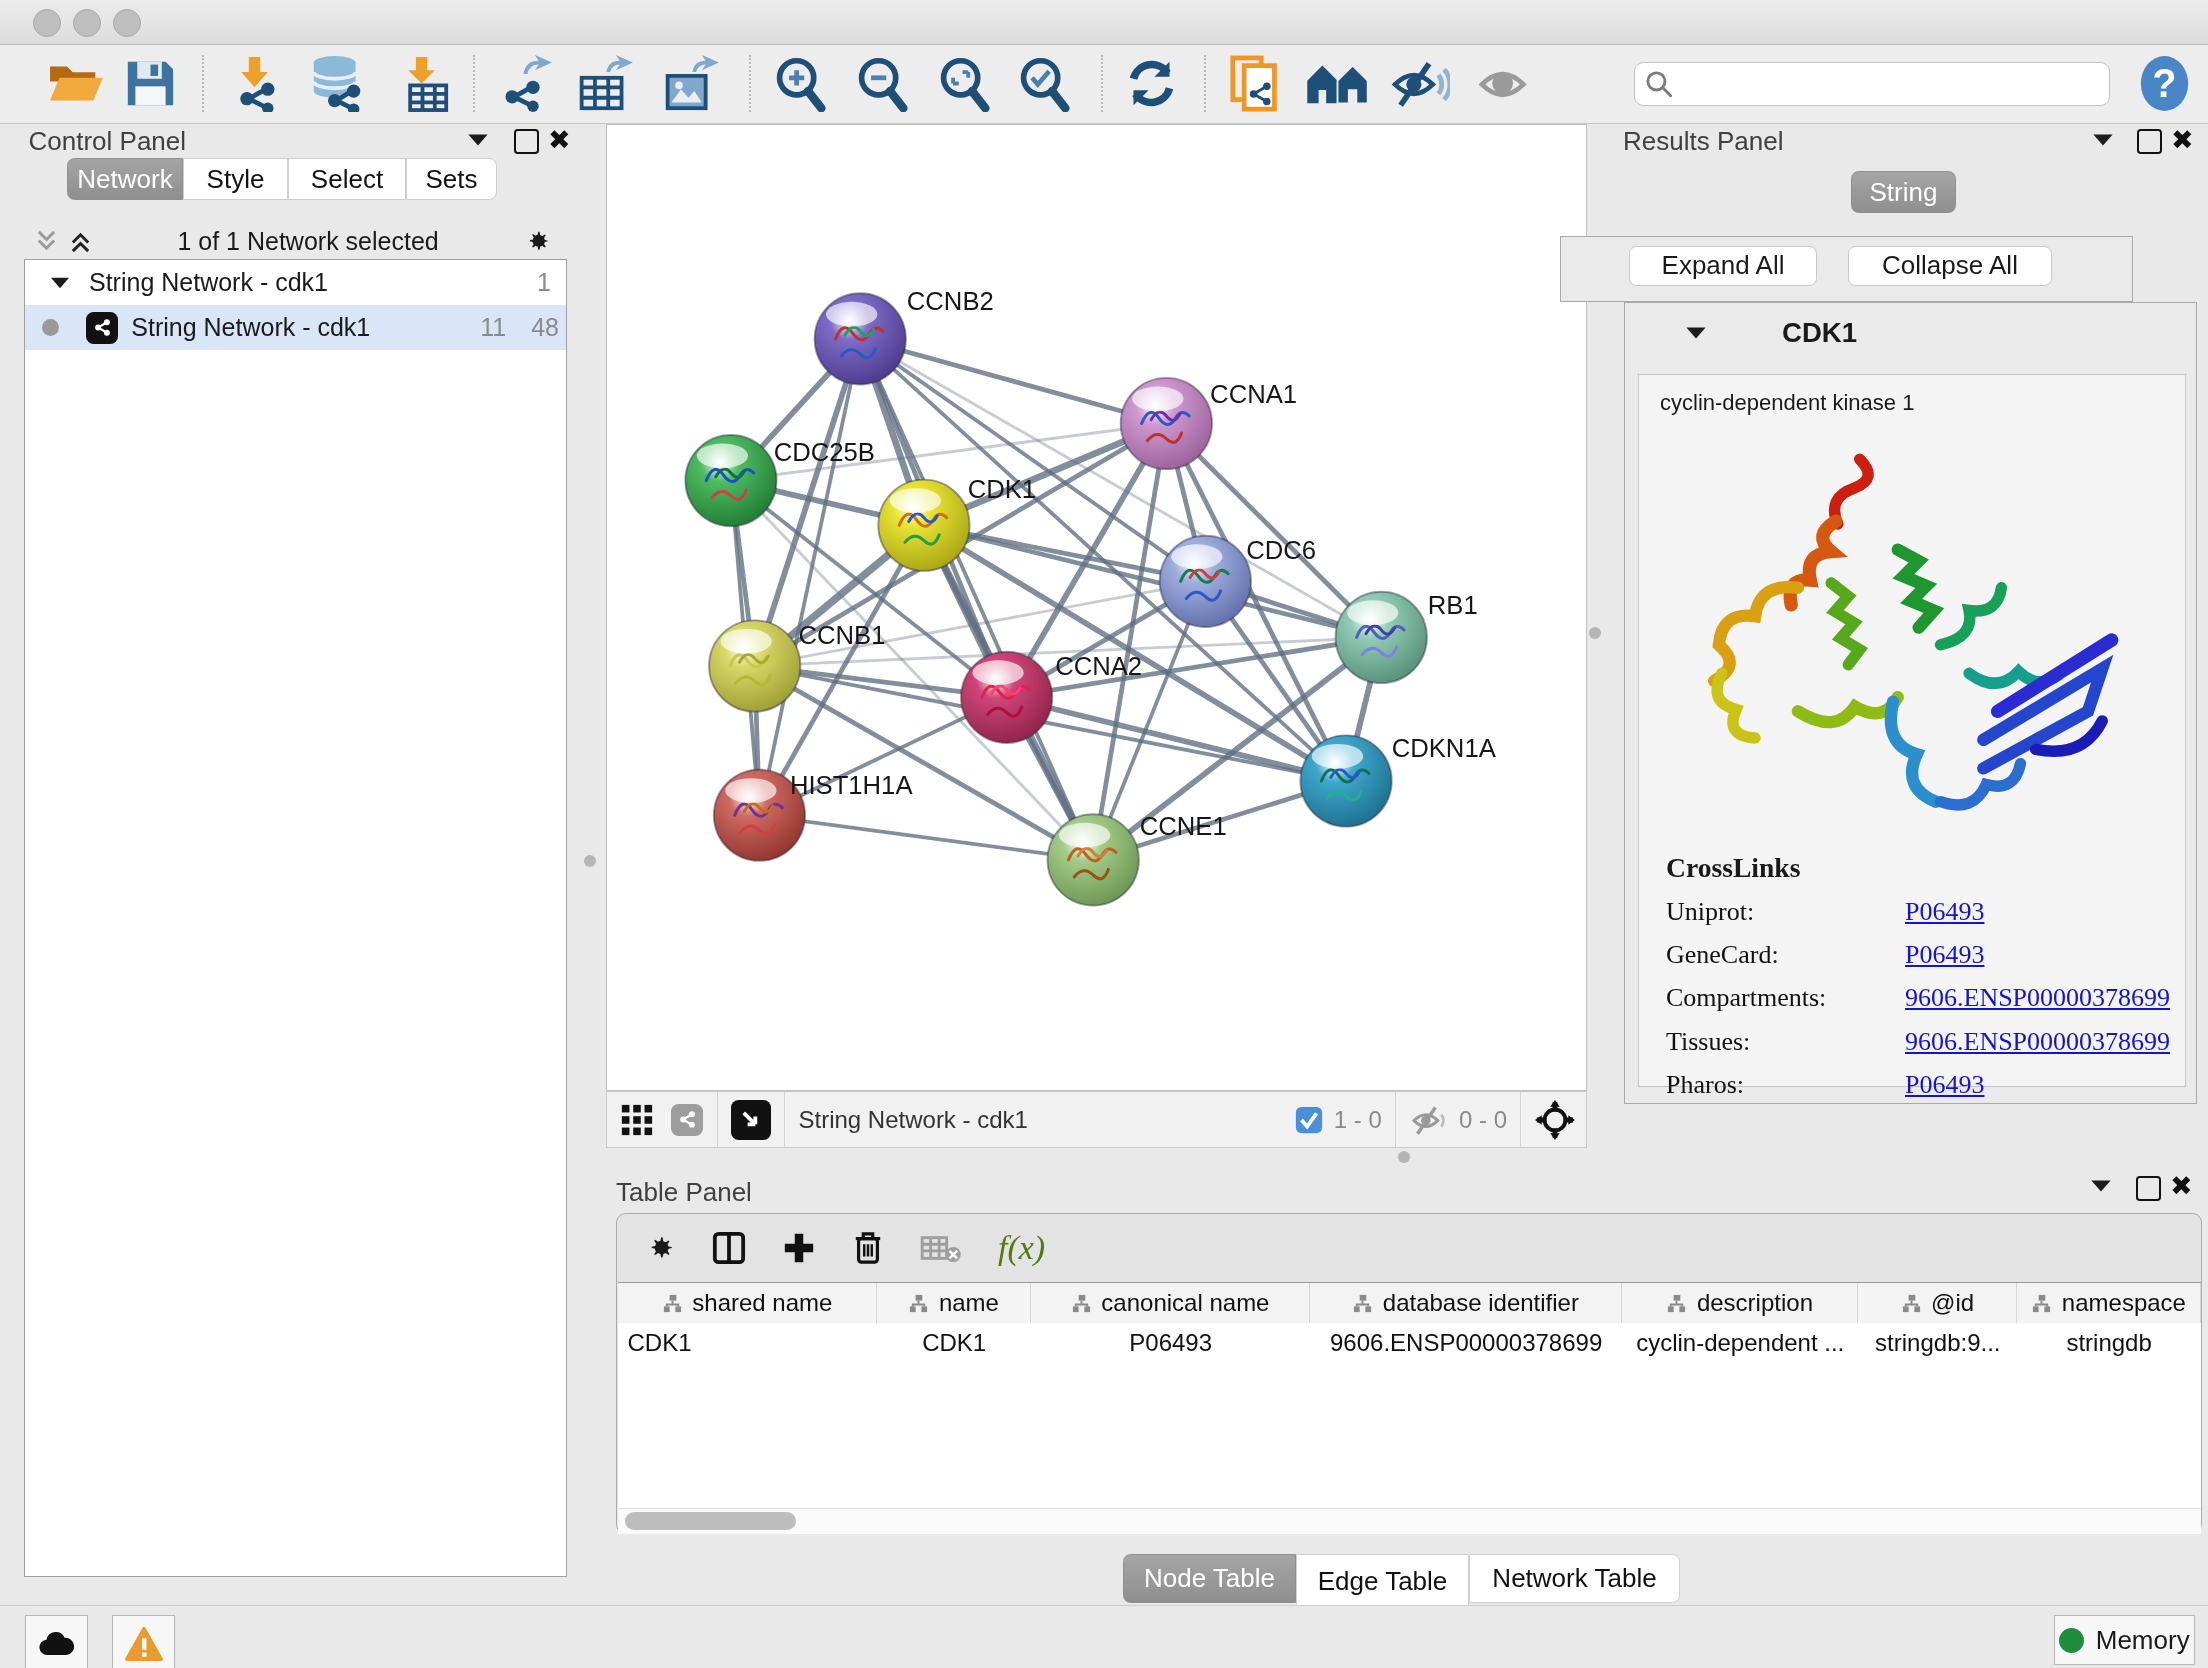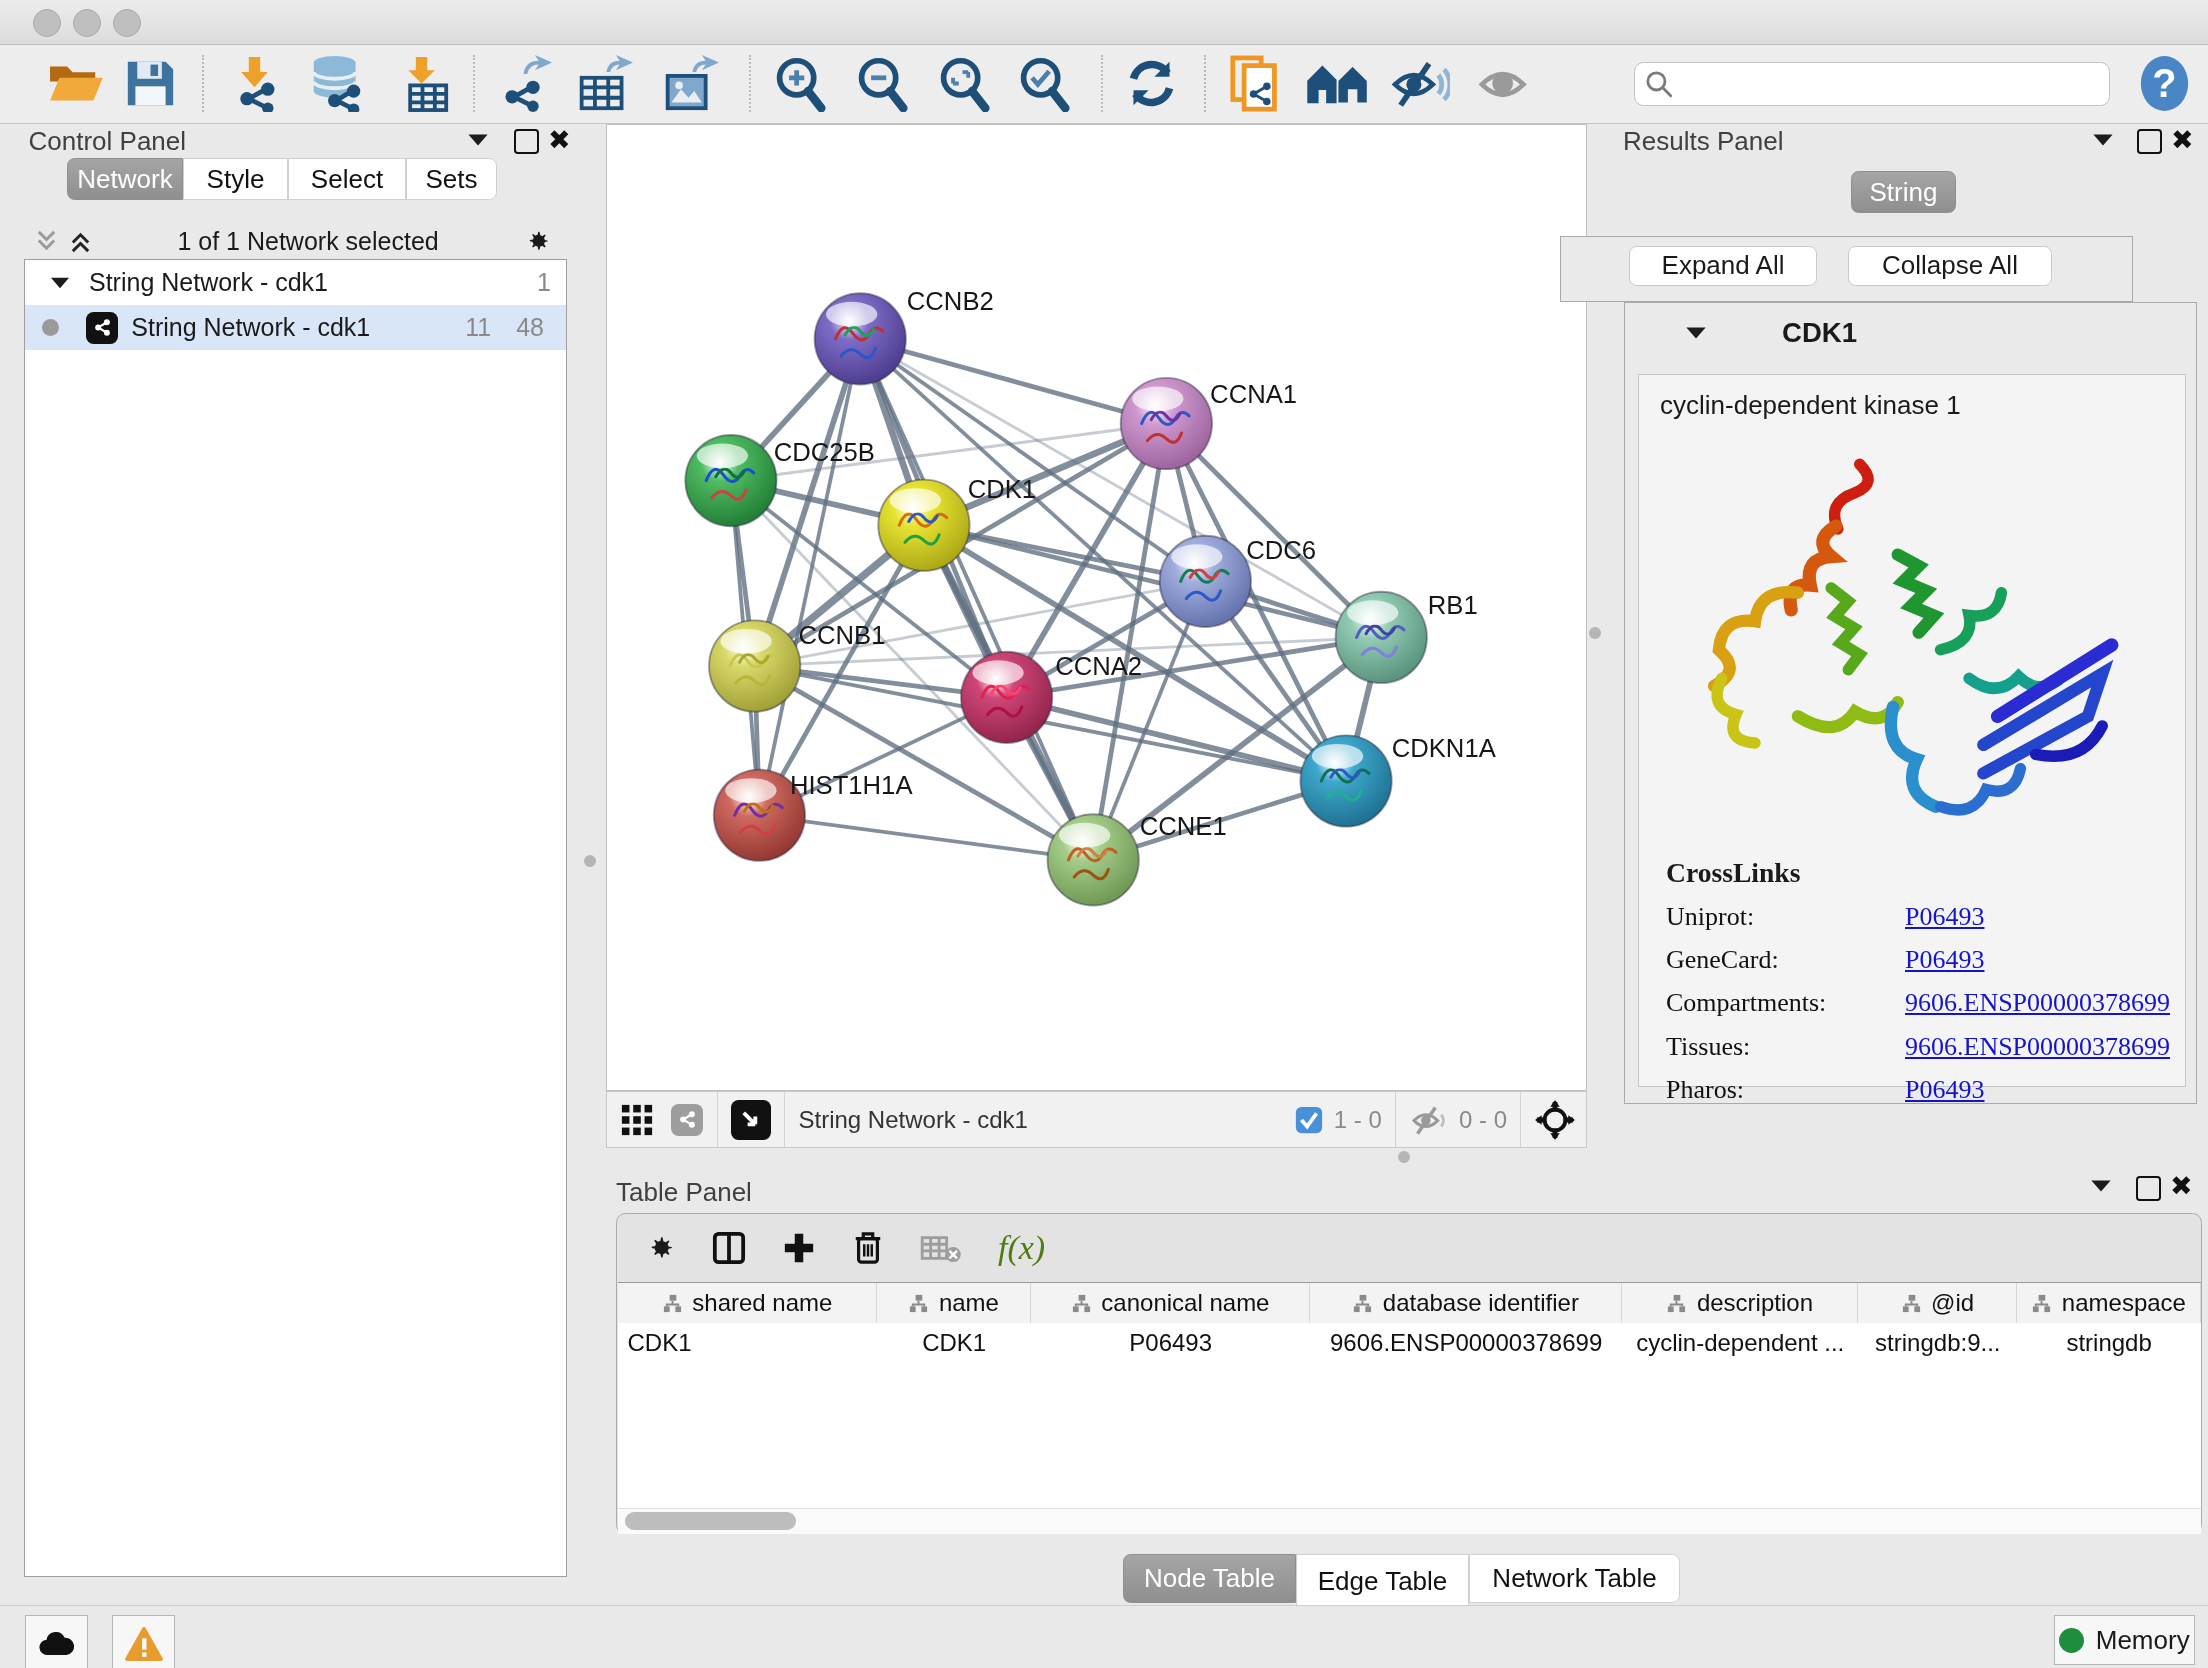--- a/index.html
+++ b/index.html
@@ -297,21 +297,21 @@
           <g fill="#fff">
             <circle cx="17" cy="6" r="3.4"></circle>
             <circle cx="7" cy="12" r="3.4"></circle>
             <circle cx="17" cy="18" r="3.4"></circle>
             <path d="M17 6 L7 12 L17 18" stroke="#fff" stroke-width="2.4" fill="none"></path>
           </g>
         </svg>
     </span>
     <span style="margin-left:13.3px">String Network - cdk1</span>
     <span class="cnt" style="margin-left:auto">11</span>
-    <span class="cnt" style="margin-left:25px;margin-right:22px">48</span>
+    <span class="cnt" style="margin-left:25px;margin-right:7px">48</span>
   </div>
 </div>
 
 <div class="abs grip-dot" style="left:584px;top:855px"></div>
 <div class="abs grip-dot" style="left:1589px;top:627px"></div>
 <div class="abs grip-dot" style="left:1398px;top:1151px"></div>
 
 <div id="net-canvas" class="abs">
   <svg id="net-svg" width="979" height="965" viewBox="0 0 1029 1015">
       <defs>
@@ -577,21 +577,21 @@
   <div class="btn abs" style="left:287px;top:8.6px;width:202px;height:38px">Collapse All</div>
 </div>
 
 <div class="abs rp-box" style="left:1624px;top:302px;width:573px;height:802px;box-sizing:border-box">
   <div class="abs" style="left:0;top:0;width:100%;height:59px;display:flex;align-items:center">
     <span class="tri" style="transform:scale(.8);margin-left:59px"></span>
     <span style="margin-left:74px;font-size:27.6px;font-weight:bold">CDK1</span>
   </div>
 </div>
 <div id="rp-content" class="abs">
-  <div style="margin:15px 0 8px 21px;font-size:26px">cyclin-dependent kinase 1</div>
+  <div style="margin:15px 0 8px 21px;font-size:22px">cyclin-dependent kinase 1</div>
 
   <svg width="514" height="409" viewBox="0 0 540 430" style="margin:9.5px auto 0 auto">
     <g fill="none" stroke-linecap="round">
       <path d="M215 35 q20 20 -5 30 q-30 10 -18 38" stroke="#cc1f10" stroke-width="12"></path>
       <path d="M190 100 q-25 15 -5 32 q-28 2 -22 30 q-26 -2 -20 26" stroke="#d4590f" stroke-width="14"></path>
       <path d="M150 170 q-40 -5 -45 30 q-35 -5 -38 30 q25 22 -5 38" stroke="#d9a012" stroke-width="13"></path>
       <path d="M70 260 q-15 30 15 38 q-12 28 20 30" stroke="#c9c416" stroke-width="12"></path>
       <path d="M150 300 q40 25 60 -5 q30 18 45 -10" stroke="#8fbb14" stroke-width="13"></path>
       <path d="M185 165 l18 14 l-14 16 l20 12 l-14 16 l20 12 l-12 16" stroke="#58a81c" stroke-width="12"></path>
       <path d="M255 130 l22 12 l-16 16 l24 10 l-16 16 l24 10 l-16 18" stroke="#1f9630" stroke-width="13"></path>

